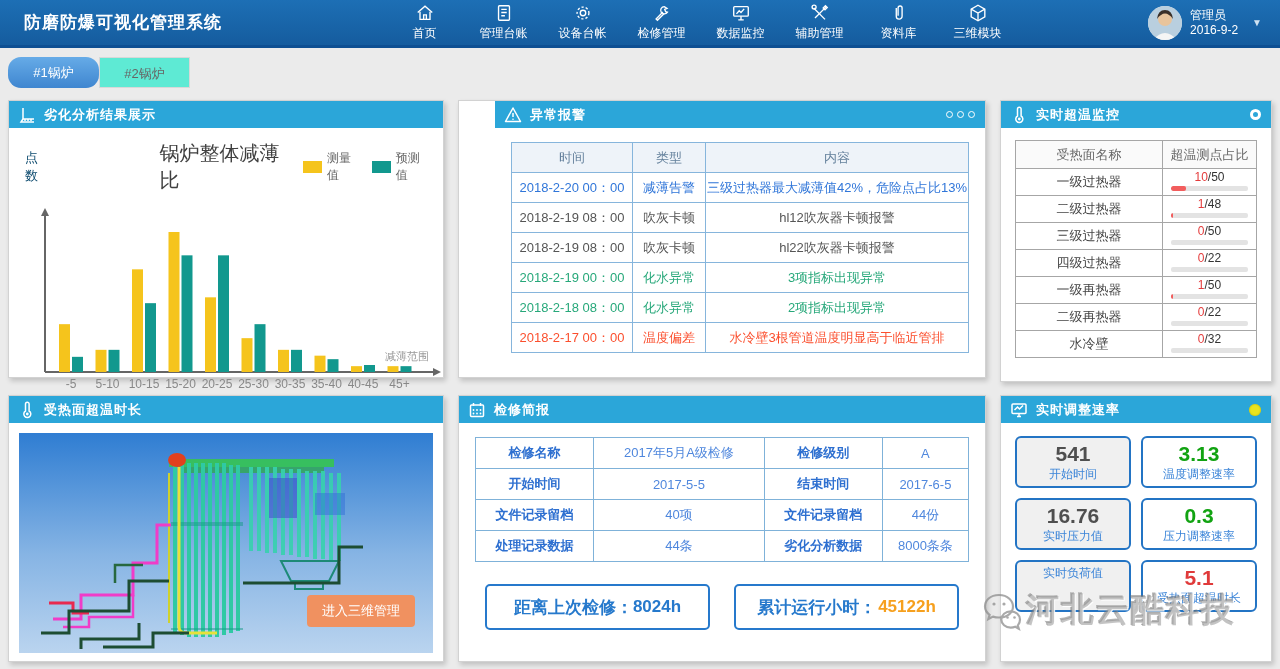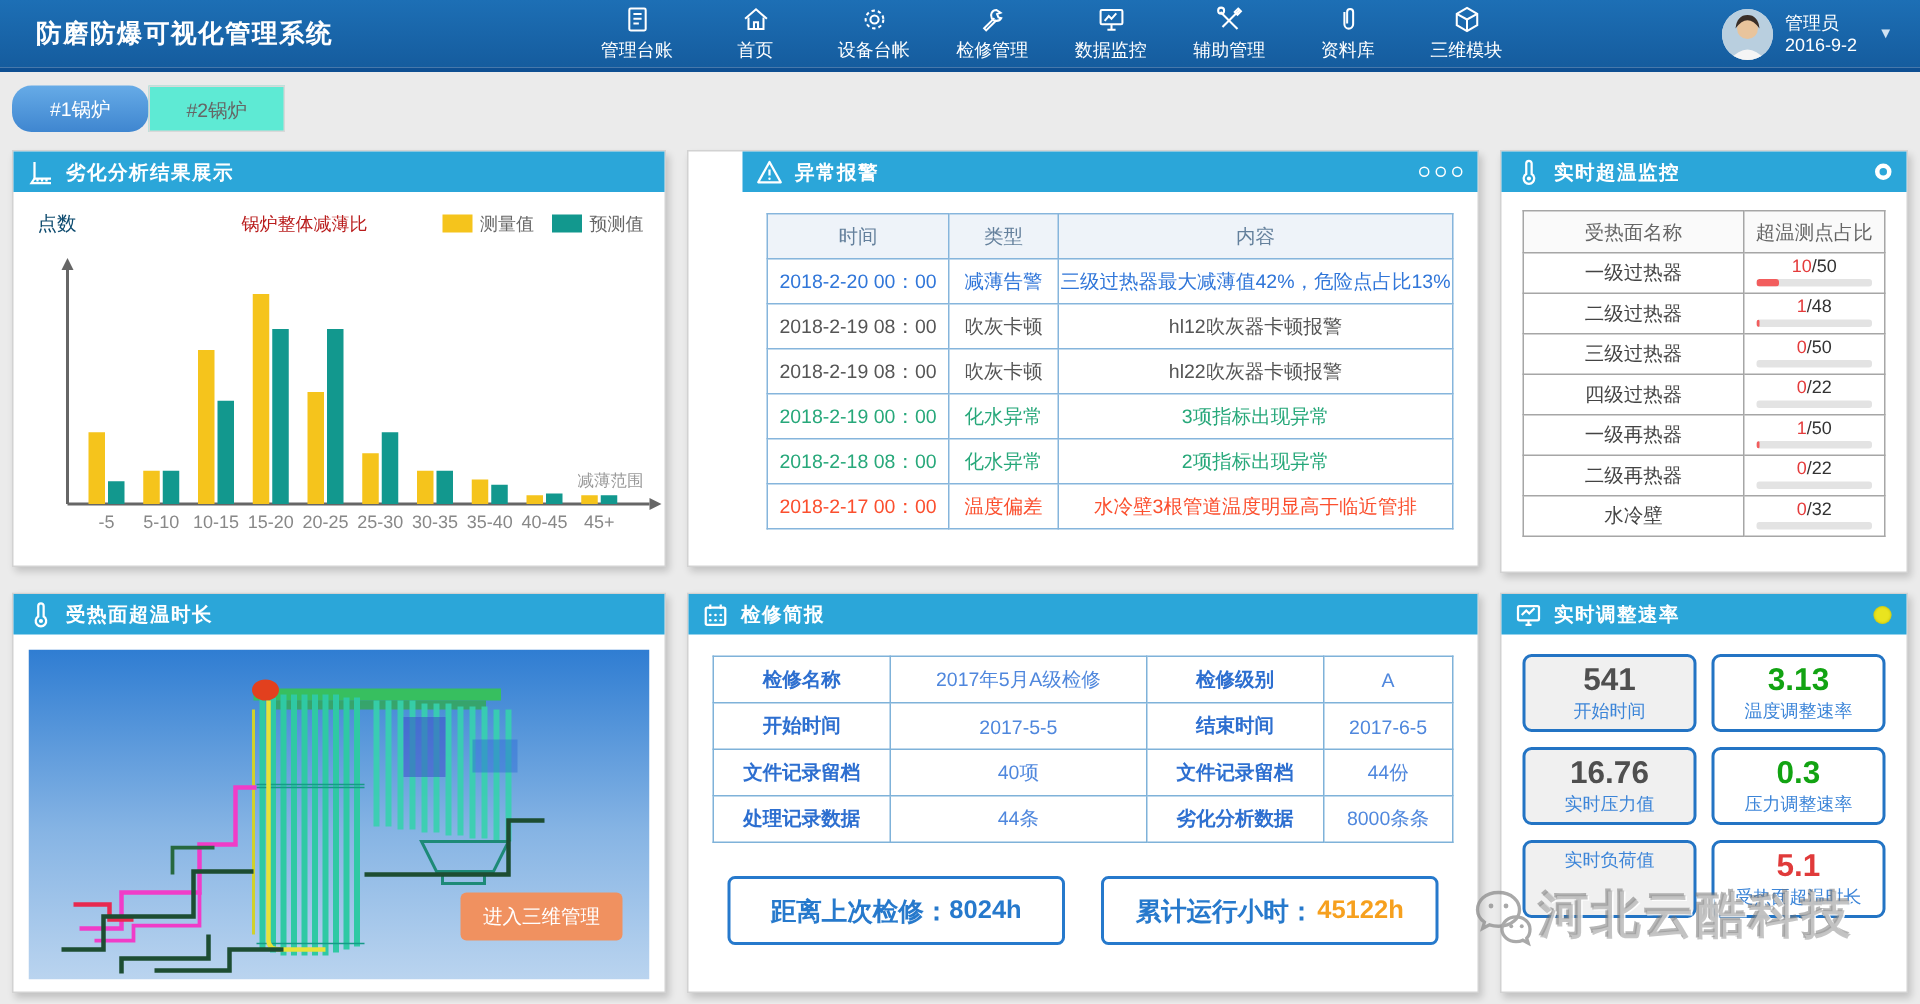--- a/index.html
+++ b/index.html
@@ -40,21 +40,21 @@
   #panel-degradation { left:8px;   top:100px; width:436px; height:278px; }
   #panel-alarms      { left:458px; top:100px; width:528px; height:278px;padding-left:36px; }
   #panel-overtemp    { left:1000px;top:100px; width:272px; height:282px; }
   #panel-3d          { left:8px;   top:395px; width:436px; height:267px; }
   #panel-maint       { left:458px; top:395px; width:528px; height:267px; }
   #panel-rates       { left:1000px;top:395px; width:272px; height:267px; }
 
   
   .chart-toprow { display:flex; align-items:center; padding:12px 14px 0 16px; }
   .chart-ylab { font-size:13px; color:#0c4a6e; }
-  .chart-title { font-size:12px; color:#b91c1c; margin-left:110px; }
+  .chart-title { font-size:20px; color:#404040; margin-left:110px; }
   .legend { margin-left:auto; display:flex; align-items:center; font-size:12px; color:#666; }
   .legend .sw { width:20px; height:12px; margin:0 5px 0 12px; }
 
   
   .alarm-wrap { padding:14px 16px; }
   table.alarm { width:100%; border-collapse:collapse; font-size:13px; }
   table.alarm th, table.alarm td { border:1px solid #86b5dc; height:30px; text-align:center; }
   table.alarm th { background:#eef3f9; color:#64809c; font-weight:normal; }
   table.alarm .col-time { width:121px; }
   table.alarm .col-type { width:73px; }
@@ -106,32 +106,32 @@
 </head>
 <body>
 
 <div class="stage">
 
   <div class="navbar">
     <div class="app-title">防磨防爆可视化管理系统</div>
     <div class="nav-menu" id="nav-menu">
         <div class="nav-item">
           <svg viewBox="0 0 22 22" fill="none" stroke="#fff" stroke-width="1.5">
-            <rect x="5" y="3" width="12" height="16" rx="1"></rect>
-            <path d="M8 7 h6 M8 10.5 h6 M8 14 h4"></path>
-          </svg>
-          <span class="nv-label">管理台账</span>
-        </div>
-        <div class="nav-item">
-          <svg viewBox="0 0 22 22" fill="none" stroke="#fff" stroke-width="1.5">
             <path d="M3 10.5 L11 3.5 L19 10.5"></path>
             <path d="M5.5 9.5 V18 h11 V9.5"></path>
             <path d="M9.5 18 v-5 h3 v5"></path>
           </svg>
           <span class="nv-label">首页</span>
+        </div>
+        <div class="nav-item">
+          <svg viewBox="0 0 22 22" fill="none" stroke="#fff" stroke-width="1.5">
+            <rect x="5" y="3" width="12" height="16" rx="1"></rect>
+            <path d="M8 7 h6 M8 10.5 h6 M8 14 h4"></path>
+          </svg>
+          <span class="nv-label">管理台账</span>
         </div>
         <div class="nav-item">
           <svg viewBox="0 0 22 22" fill="none" stroke="#fff" stroke-width="1.5">
             <circle cx="11" cy="11" r="3"></circle>
             <circle cx="11" cy="11" r="6.5" stroke-dasharray="2.5 2.2"></circle>
           </svg>
           <span class="nv-label">设备台帐</span>
         </div>
         <div class="nav-item">
           <svg viewBox="0 0 22 22" fill="none" stroke="#fff" stroke-width="1.5">

